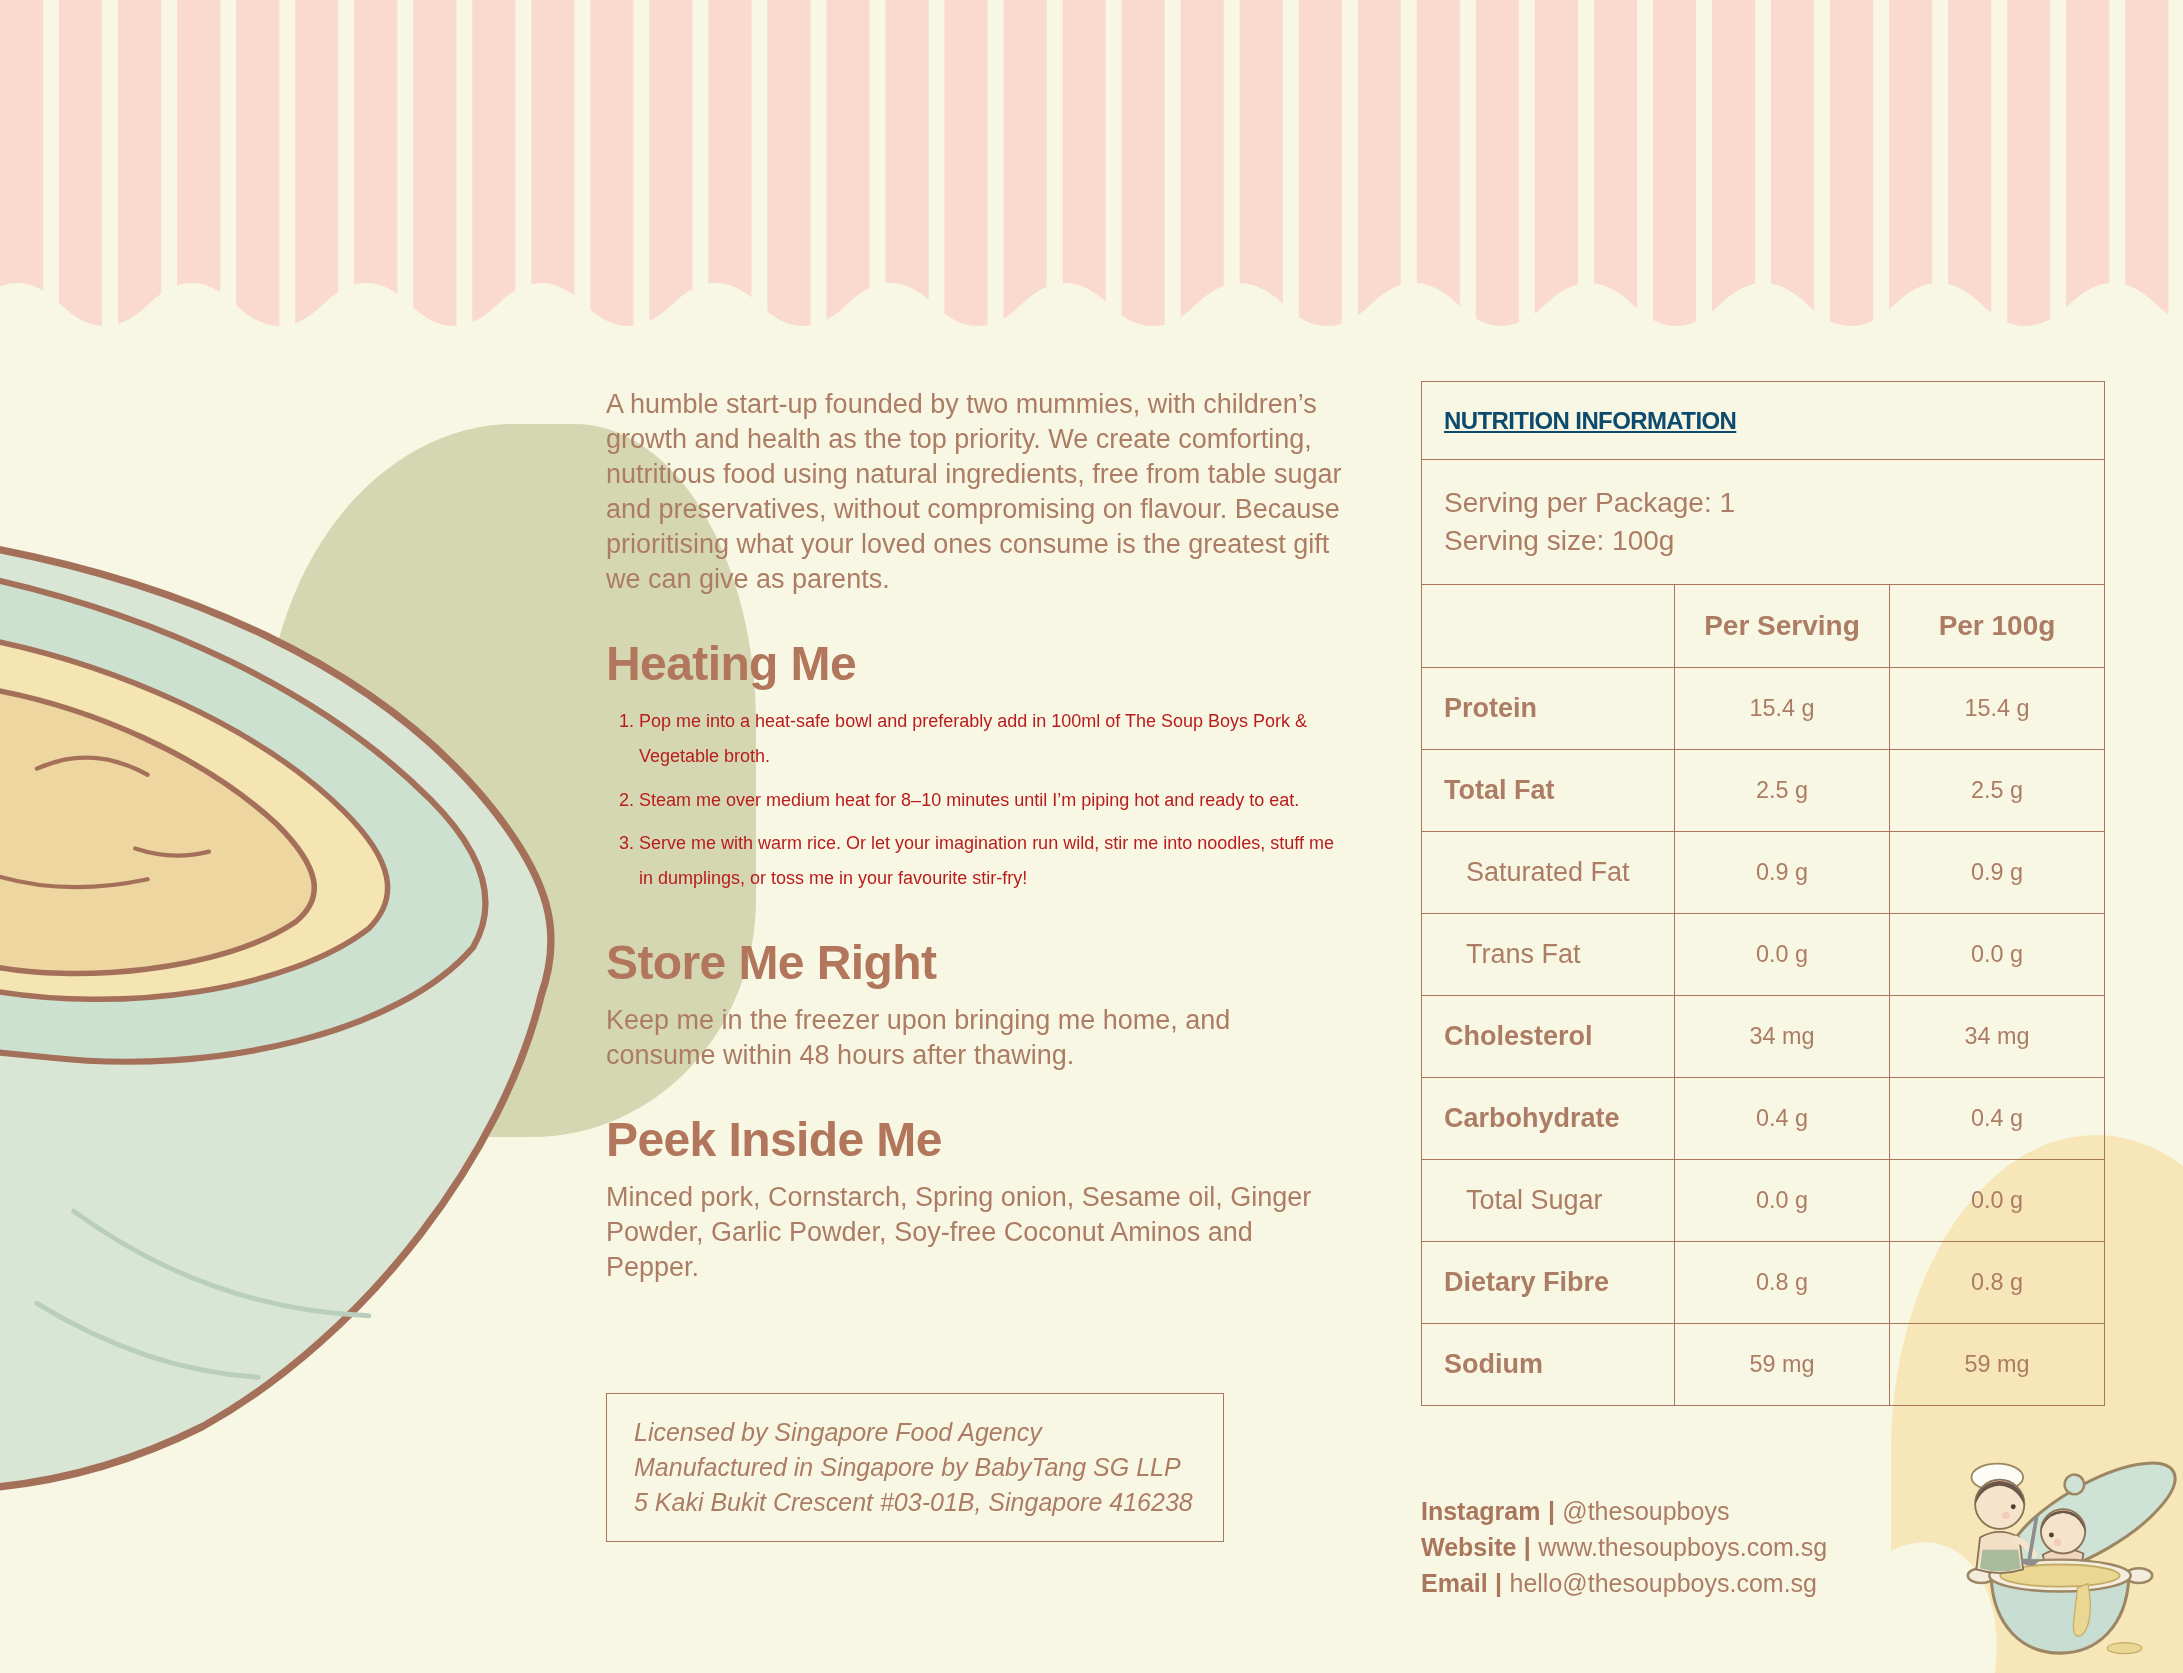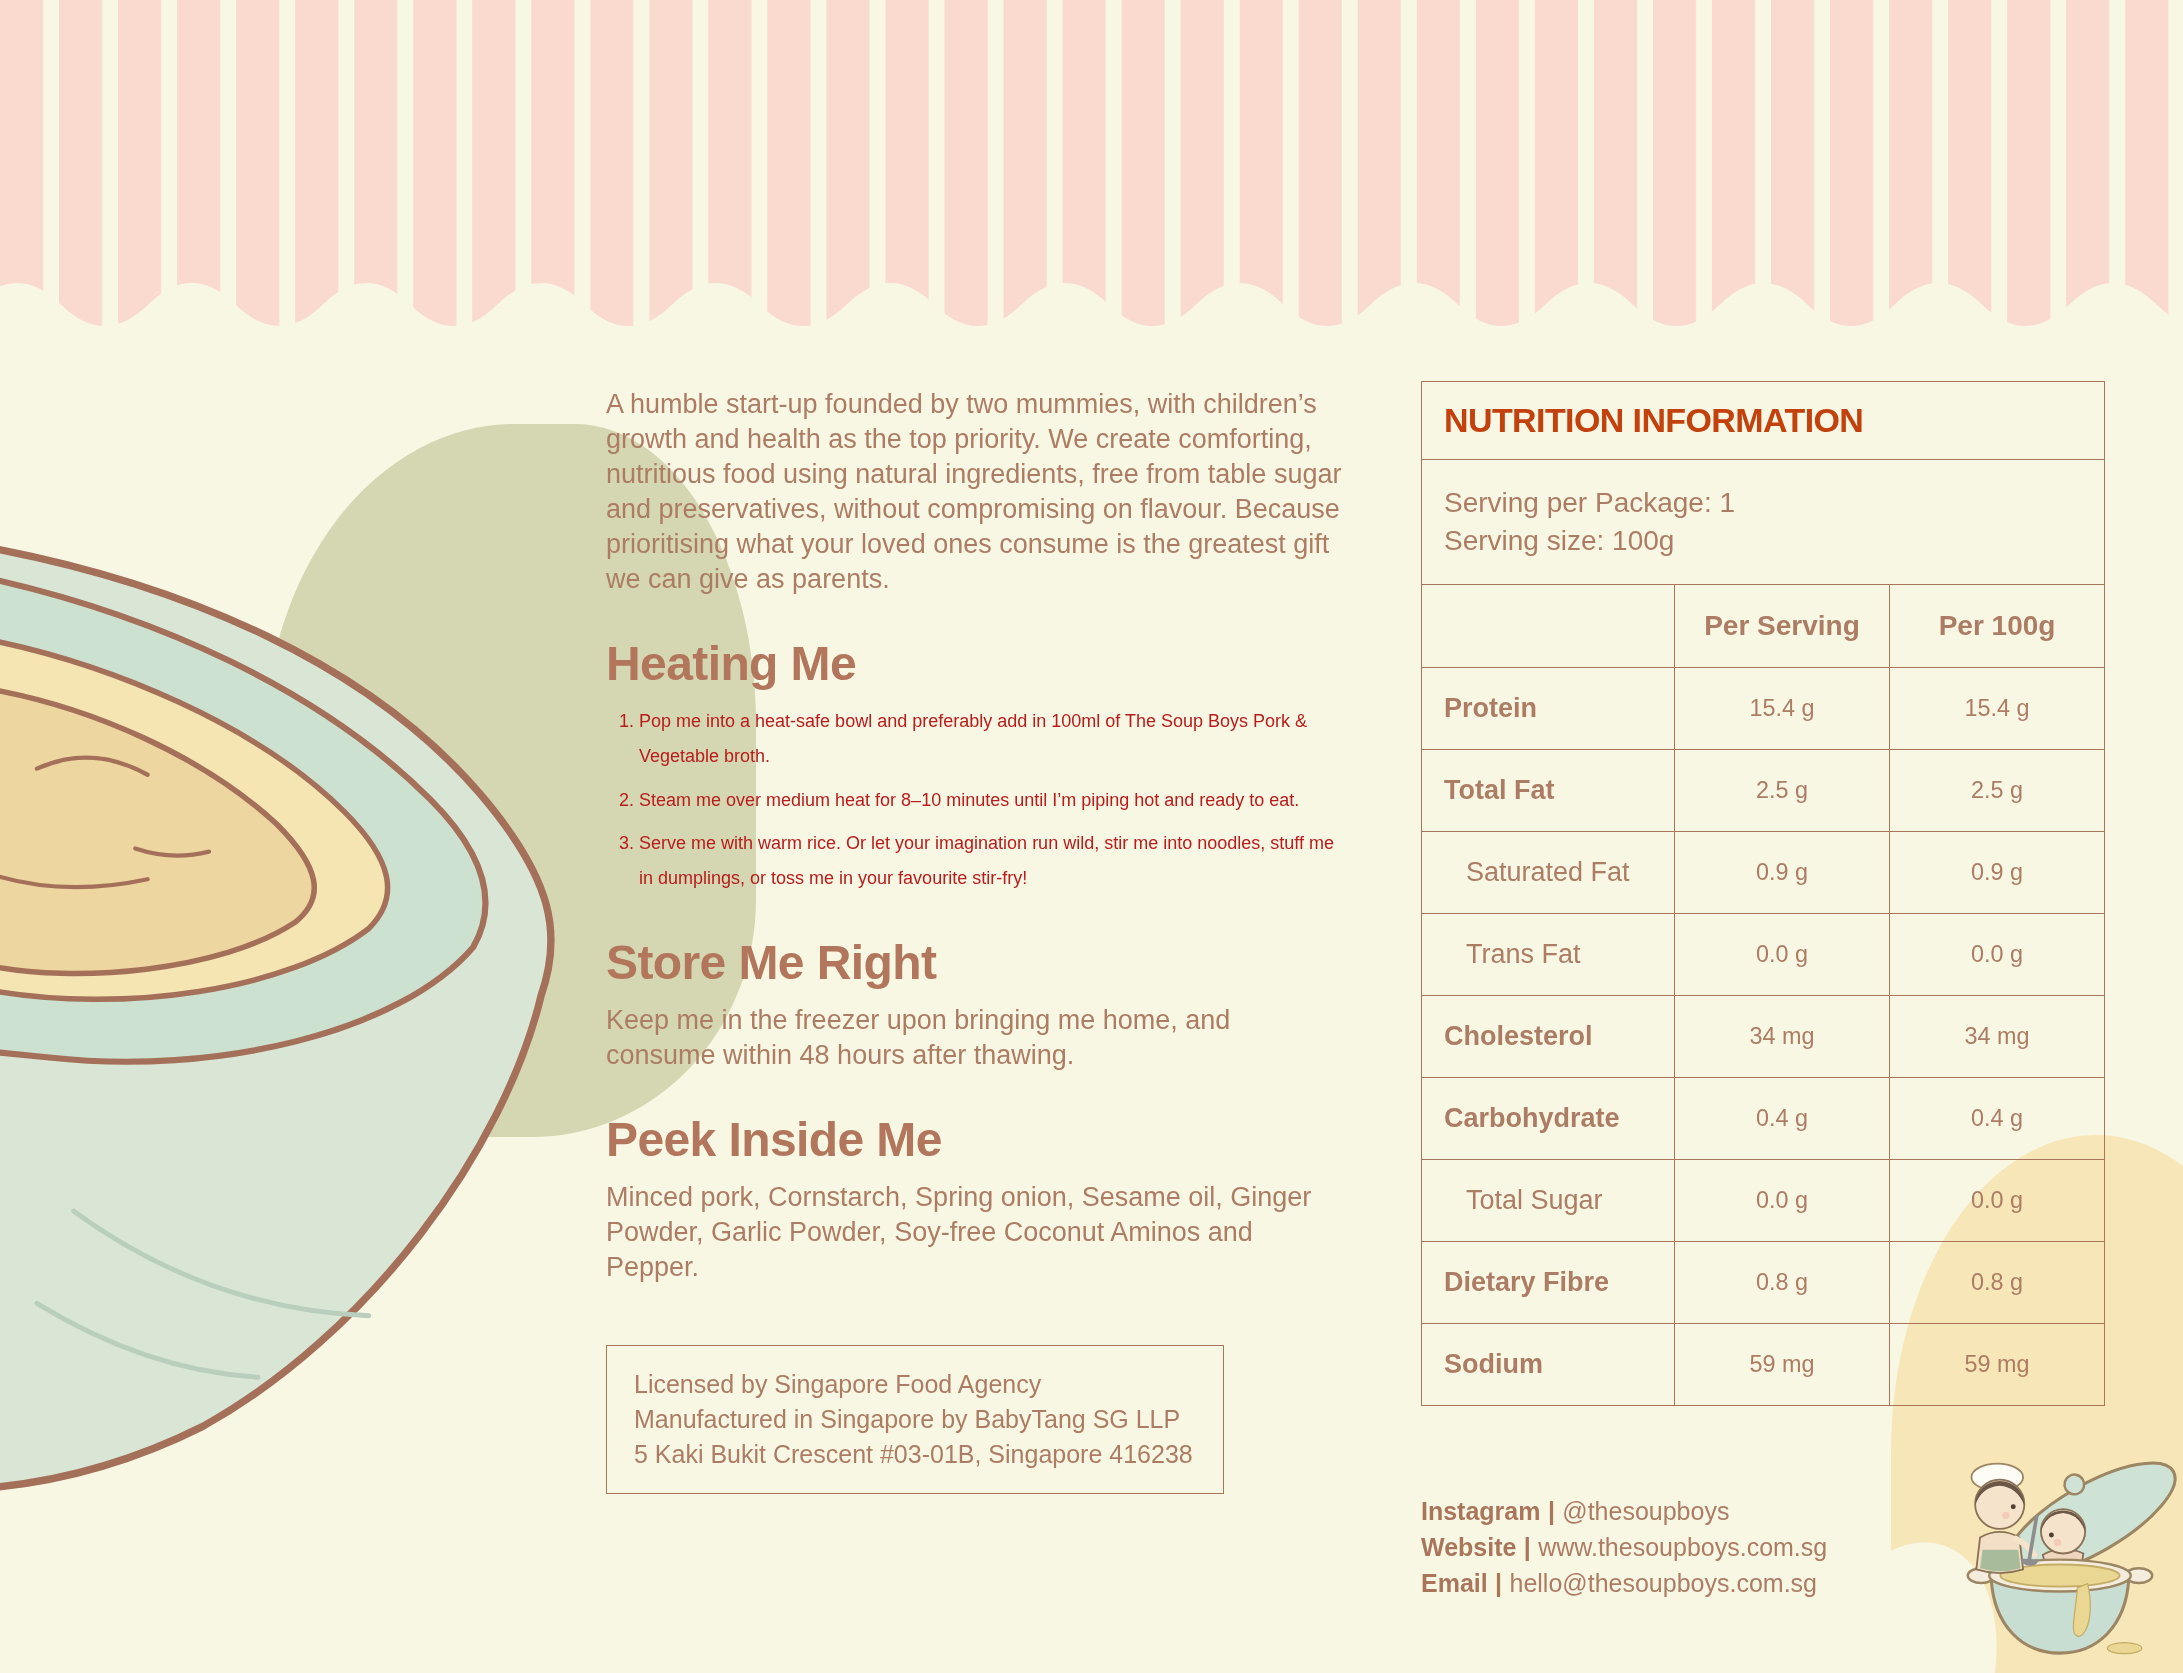--- a/index.html
+++ b/index.html
@@ -32,31 +32,31 @@
   .copy{position:absolute;left:606px;top:387px;width:738px;z-index:3;}
   .copy p{margin:0;font-size:27px;line-height:35px;color:#AC7C64;}
   .copy h2{
     margin:43px 0 17px 0;font-size:48px;line-height:47px;letter-spacing:-0.6px;
     color:#B1765C;font-weight:bold;
   }
   .copy ol{margin:0;padding-left:33px;font-size:18px;line-height:35px;color:#b91c1c;}
   .copy li{margin-bottom:8.6px;}
   .copy li:last-child{margin-bottom:0;}
   .license-box{
-    margin-top:60px;width:618px;box-sizing:border-box;
+    margin-top:108px;width:618px;box-sizing:border-box;
     border:1.8px solid #A9765C;padding:21px 27px;
-    font-size:25px;line-height:35px;color:#AC7C64;
+    font-size:25px;line-height:35px;color:#AC7C64;font-style:italic;
   }
   
   table.nutrition{
     position:absolute;left:1421px;top:381px;width:684px;z-index:3;
     border-collapse:collapse;table-layout:fixed;color:#AC7C64;
   }
   table.nutrition td{border:1.8px solid #A9765C;background:transparent;vertical-align:middle;}
-  td.t-title{height:75px;font-size:34px;font-weight:bold;letter-spacing:-0.6px;color:#c2410c;padding-left:22px;}
+  td.t-title{height:75px;font-size:24px;font-weight:bold;letter-spacing:-0.6px;color:#0c4a6e;padding-left:22px;text-decoration:underline;}
   td.t-serving{height:122px;font-size:28px;line-height:38px;padding-left:22px;}
   tr.t-head td{height:80px;font-size:28px;font-weight:bold;text-align:center;}
   tr.t-row td{height:79px;}
   td.t-label{font-size:27px;font-weight:bold;padding-left:22px;}
   td.t-label.sub{font-weight:normal;padding-left:44px;}
   td.t-val{font-size:23.4px;text-align:center;}
   
   .contact{position:absolute;left:1421px;top:1493px;z-index:3;font-size:25px;line-height:36px;}
   .contact .row{white-space:nowrap;}
   .contact .cl{font-weight:bold;color:#A9765C;}

